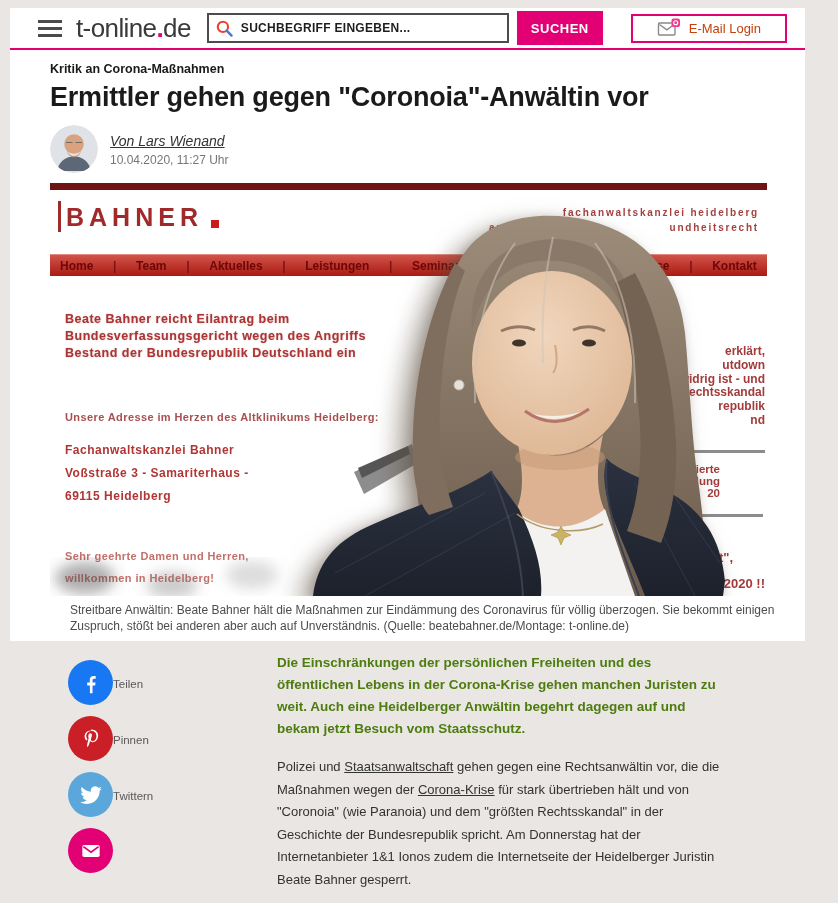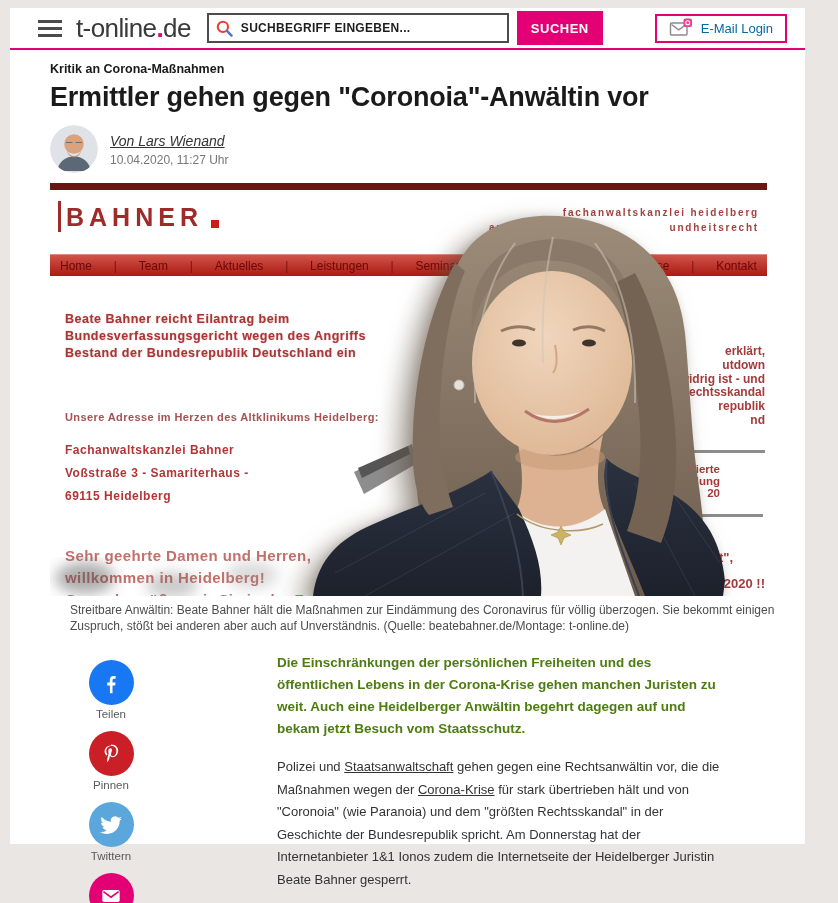--- a/index.html
+++ b/index.html
@@ -1,40 +1,40 @@
 <!DOCTYPE html>
 <html><head>
 <meta charset="utf-8">
 <style>
   * { margin:0; padding:0; box-sizing:border-box; }
   html,body { width:838px; height:903px; overflow:hidden; background:#e9e6e3;
               font-family:"Liberation Sans", sans-serif; }
-  .card { position:absolute; left:10px; top:8px; width:795px; height:836px; background:#fff; }
+  .card { position:absolute; left:10px; top:8px; width:795px; height:633px; background:#fff; }
 
   
   header { display:flex; align-items:center; height:42px; padding-left:28px;
            border-bottom:2px solid #e20074; background:#fff; }
   .hamburger { width:24px; height:17px; display:flex; flex-direction:column;
                justify-content:space-between; cursor:pointer; margin-right:14px; }
   .hamburger span { display:block; height:3px; background:#4b4b4b; }
   .logo { font-size:26px; font-weight:500; color:#3a3a3a; letter-spacing:-0.6px;
           margin-right:16px; white-space:nowrap; cursor:pointer; }
   .logo .dot { color:#e20074; font-weight:700; }
   .search { display:flex; align-items:center; width:302px; height:30px;
             border:2px solid #4c4c4c; background:#fff; padding:0 6px; }
   .search svg { flex:0 0 auto; margin-right:7px; }
   .search input { border:none; outline:none; width:100%; font-family:"Liberation Sans",sans-serif;
                   font-size:12px; font-weight:bold; letter-spacing:.3px; color:#1d1d1d; }
   .search input::placeholder { color:#1d1d1d; opacity:1; }
   .btn-suchen { margin-left:8px; height:34px; padding:0 14px; background:#e20074; color:#fff;
                 border:none; font-family:"Liberation Sans",sans-serif; font-size:13px;
                 font-weight:bold; letter-spacing:.5px; cursor:pointer; }
-  .btn-email { margin-left:auto; margin-right:18px; height:29px; padding:0 12px;
+  .btn-email { margin-left:auto; margin-right:18px; height:29px; padding:0 24px;
                display:flex; align-items:center; gap:8px; background:#fff;
-               border:2px solid #e20074; color:#0369a1; font-family:"Liberation Sans",sans-serif;
+               border:2px solid #e20074; color:#c2410c; font-family:"Liberation Sans",sans-serif;
                font-size:13px; cursor:pointer; }
 
   
   main { padding:0 10px 0 40px; }
   .kicker { margin-top:12px; font-size:12.5px; font-weight:bold; color:#1a1a1a; }
   h1 { margin-top:6px; font-size:27px; font-weight:bold; color:#1a1a1a; letter-spacing:-0.2px; }
   .author-row { display:flex; align-items:center; margin-top:12px; }
   .avatar { width:48px; height:48px; border-radius:50%; overflow:hidden; display:block; flex:0 0 auto; }
   .author-meta { margin-left:12px; }
   .author-name { font-size:14px; font-style:italic; color:#333; text-decoration:underline; cursor:pointer; }
@@ -47,50 +47,50 @@
   .b-logo { position:absolute; left:8px; top:18px; display:flex; align-items:flex-end;
             color:#a02a2a; font-size:25px; font-weight:bold; letter-spacing:5px; }
   .b-logo .vbar { display:inline-block; width:3px; height:31px; background:#a02a2a; margin-right:5px; }
   .b-logo .sq { display:inline-block; width:8px; height:8px; background:#cc1b1b; margin:0 0 4px 8px; }
   .b-tagline { position:absolute; right:8px; top:24px; width:270px; text-align:right;
                color:#a54040; font-size:10px; font-weight:bold; letter-spacing:1.8px; }
   .b-tag2 { display:flex; justify-content:space-between; margin-top:4px; }
   .b-nav { position:absolute; left:0; top:71px; width:100%; height:22px;
            background:linear-gradient(#d0544a,#ab1a12); border-top:1px solid #e08a80;
            display:flex; align-items:center; justify-content:space-between; padding:0 10px;
-           font-size:12px; font-weight:normal; color:#6d0606; }
+           font-size:12px; font-weight:bold; color:#6d0606; }
   .b-nav .bsep { color:#7c1212; }
   .b-heading { position:absolute; left:15px; top:128px; color:#aa3535; font-size:12.5px;
                font-weight:bold; letter-spacing:.5px; line-height:17px;
                text-shadow:0 0 1.5px rgba(170,60,60,.4); }
   .b-intro { position:absolute; left:15px; top:228px; color:#a85050; font-size:11px;
              font-weight:bold; letter-spacing:.4px; }
   .b-address { position:absolute; left:15px; top:256px; color:#b23535; font-size:12px;
                font-weight:bold; letter-spacing:.5px; line-height:23px; }
-  .b-greeting { position:absolute; left:15px; top:362px; color:#c4706a; font-size:15px;
+  .b-greeting { position:absolute; left:15px; top:362px; color:#c4706a; font-size:11px;
                 font-weight:bold; letter-spacing:.4px; line-height:22px; }
   .b-frag { position:absolute; text-align:right; color:#a33b3b; font-weight:bold; }
   .frag1 { right:2px; top:162px; font-size:12px; line-height:13.8px; }
   .frag2 { right:47px; top:281px; font-size:11.5px; line-height:11.8px; }
   .frag3 { right:2px; top:362px; font-size:13px; line-height:26px; }
   .frag3 div:first-child { margin-right:32px; }
   .b-hr { position:absolute; height:3px; background:#8c8c8c; }
   .hr1 { left:601px; top:267px; width:114px; }
   .hr2 { left:600px; top:331px; width:113px; }
   .desk { position:absolute; left:300px; top:255px; }
   .blobs { position:absolute; left:0; top:0; }
   .portrait { position:absolute; left:255px; top:30px;
               filter:drop-shadow(-12px 10px 12px rgba(90,75,60,.5))
                      drop-shadow(-3px 3px 5px rgba(90,75,60,.28)); }
   .caption { margin-top:6px; width:748px; font-size:12px; line-height:16px; color:#4c4c4c;margin-left:20px; }
 
   
   .article-body { position:relative; margin-top:18px; padding-left:227px; }
   .share-rail { position:absolute; left:18px; top:8px; width:86px; }
-  .share { display:flex; flex-direction:column; align-items:center; margin-bottom:11px; }
+  .share { display:flex; flex-direction:row; align-items:center; margin-bottom:11px; }
   .share .circle { width:45px; height:45px; border-radius:50%; border:none; cursor:pointer;
                    display:flex; align-items:center; justify-content:center; padding:0; }
   .share .circle svg { display:block; }
   .share-label { margin-top:3px; font-size:11.5px; color:#5a5a5a; }
   .fb { background:#1877f2; } .pin { background:#cb1f27; }
   .tw { background:#5ba7dc; } .ml { background:#e20074; }
   .text-col { width:447px; }
   .text-col p { font-size:13px; line-height:22.5px; color:#333; margin-bottom:6px; }
   .text-col p.lead { font-size:13.5px; font-weight:bold; color:#4d7c0f; line-height:22px;
                      margin-bottom:16px; }

